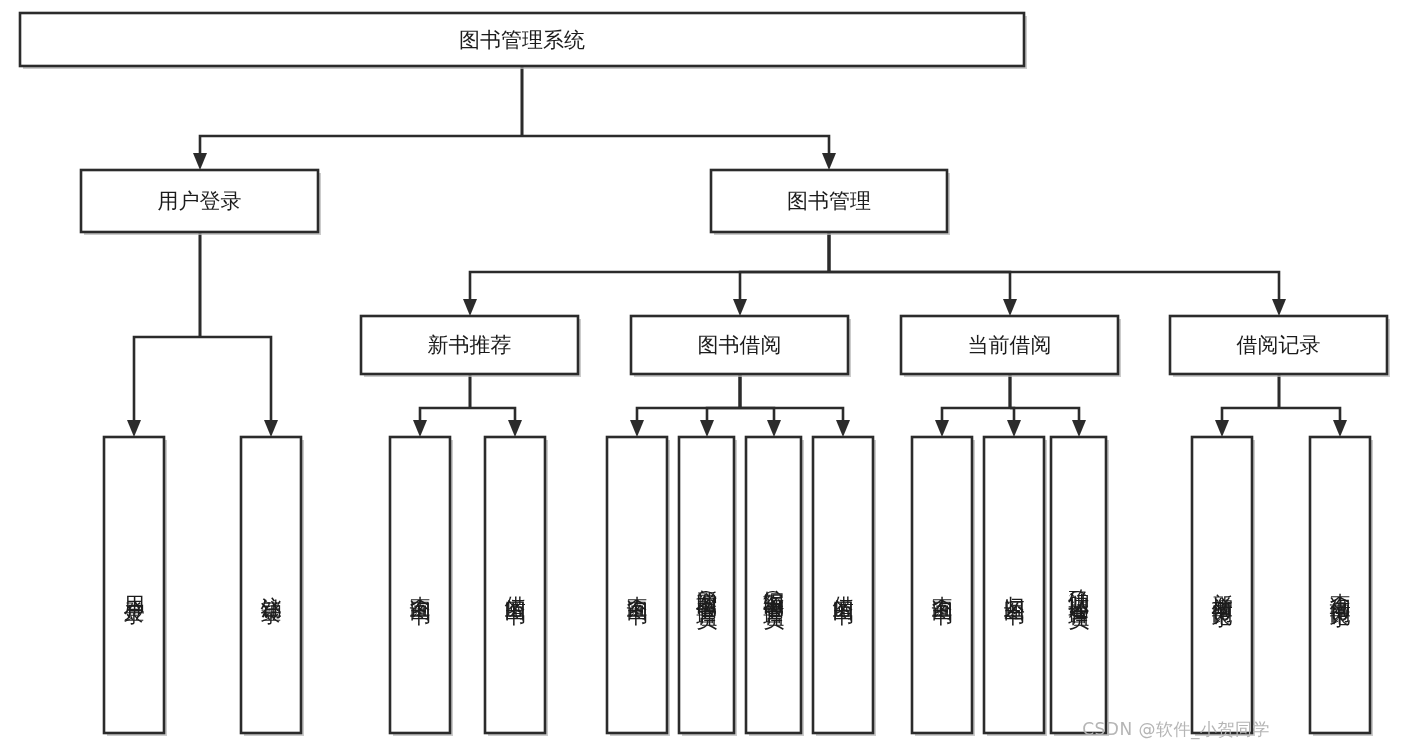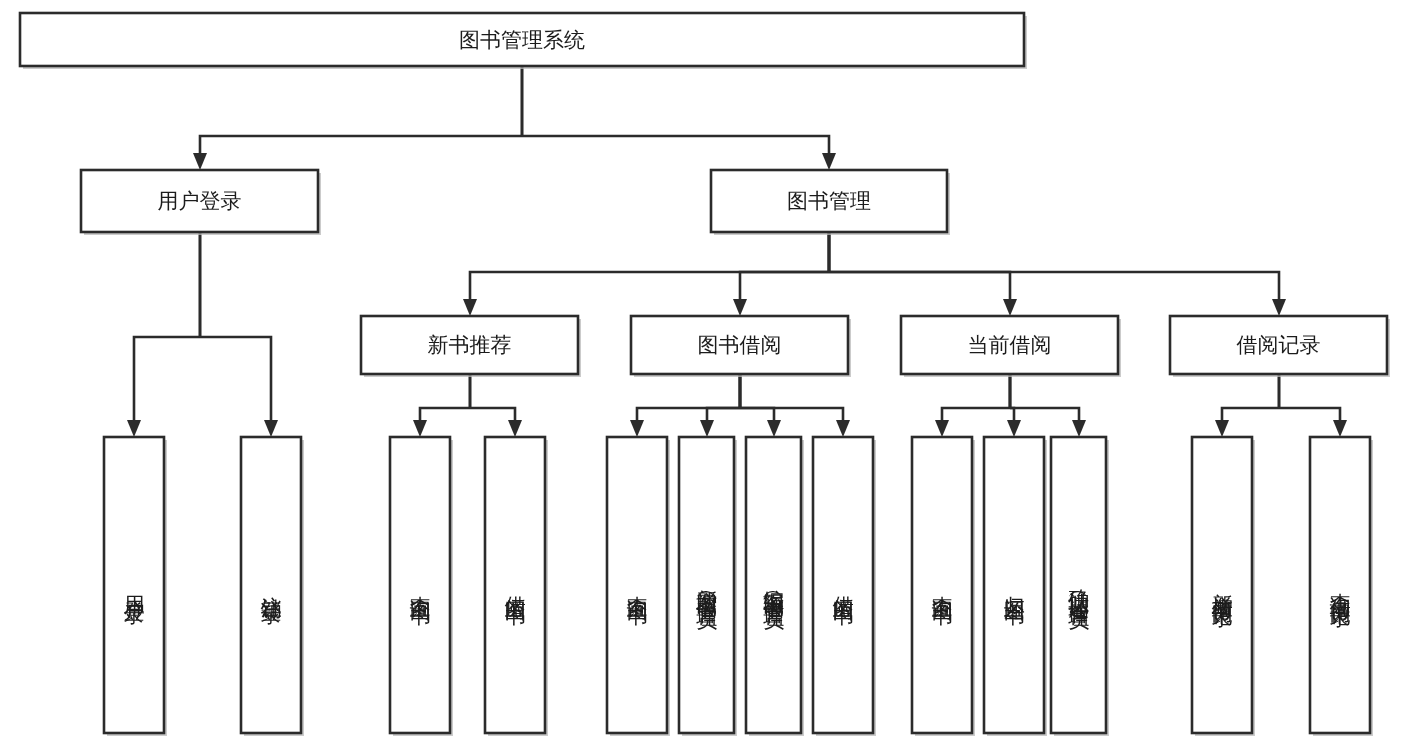--- a/index.html
+++ b/index.html
@@ -286,14 +286,15 @@
       <div class="vlabel" style="left: 679px; top: 437px; width: 55px; height: 296px;">新增图书（管理员）</div>
       <div class="vlabel" style="left: 746px; top: 437px; width: 55px; height: 296px;">编辑图书（管理员）</div>
       <div class="vlabel" style="left: 813px; top: 437px; width: 60px; height: 296px;">借阅图书</div>
       <div class="vlabel" style="left: 912px; top: 437px; width: 60px; height: 296px;">查询图书</div>
       <div class="vlabel" style="left: 984px; top: 437px; width: 60px; height: 296px;">归还图书</div>
       <div class="vlabel" style="left: 1051px; top: 437px; width: 55px; height: 296px;">确认归还（管理员）</div>
       <div class="vlabel" style="left: 1192px; top: 437px; width: 60px; height: 296px;">新增借阅记录</div>
       <div class="vlabel" style="left: 1310px; top: 437px; width: 60px; height: 296px;">查询借阅记录</div>
     </div>
 
+  <div class="watermark">CSDN @软件_小贺同学</div>
 
 </div>
 
 </body></html>

